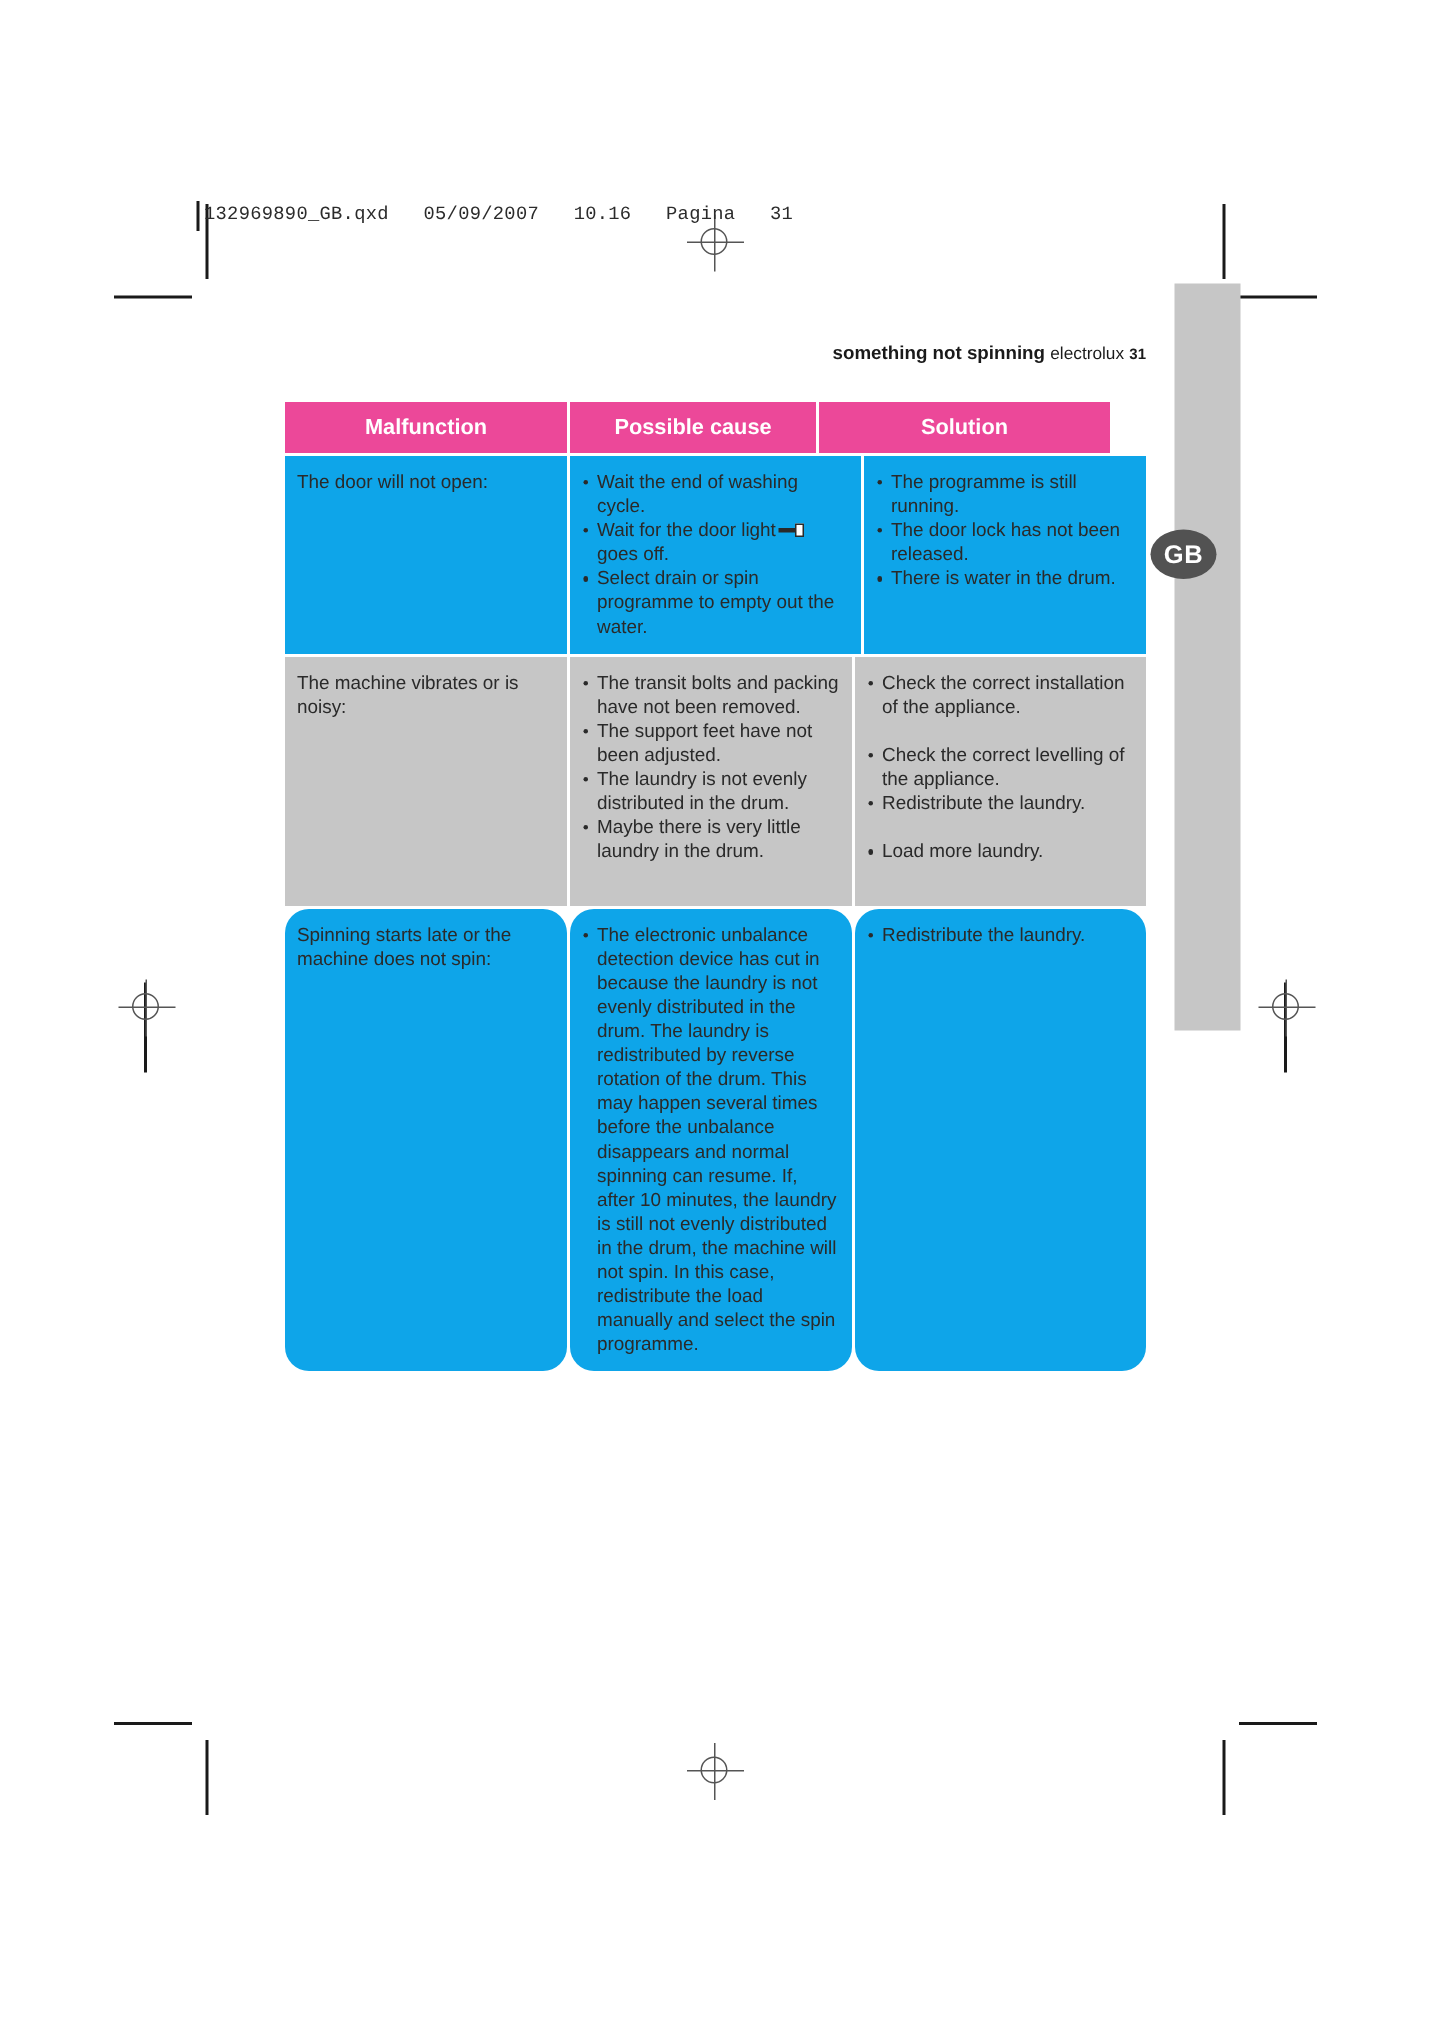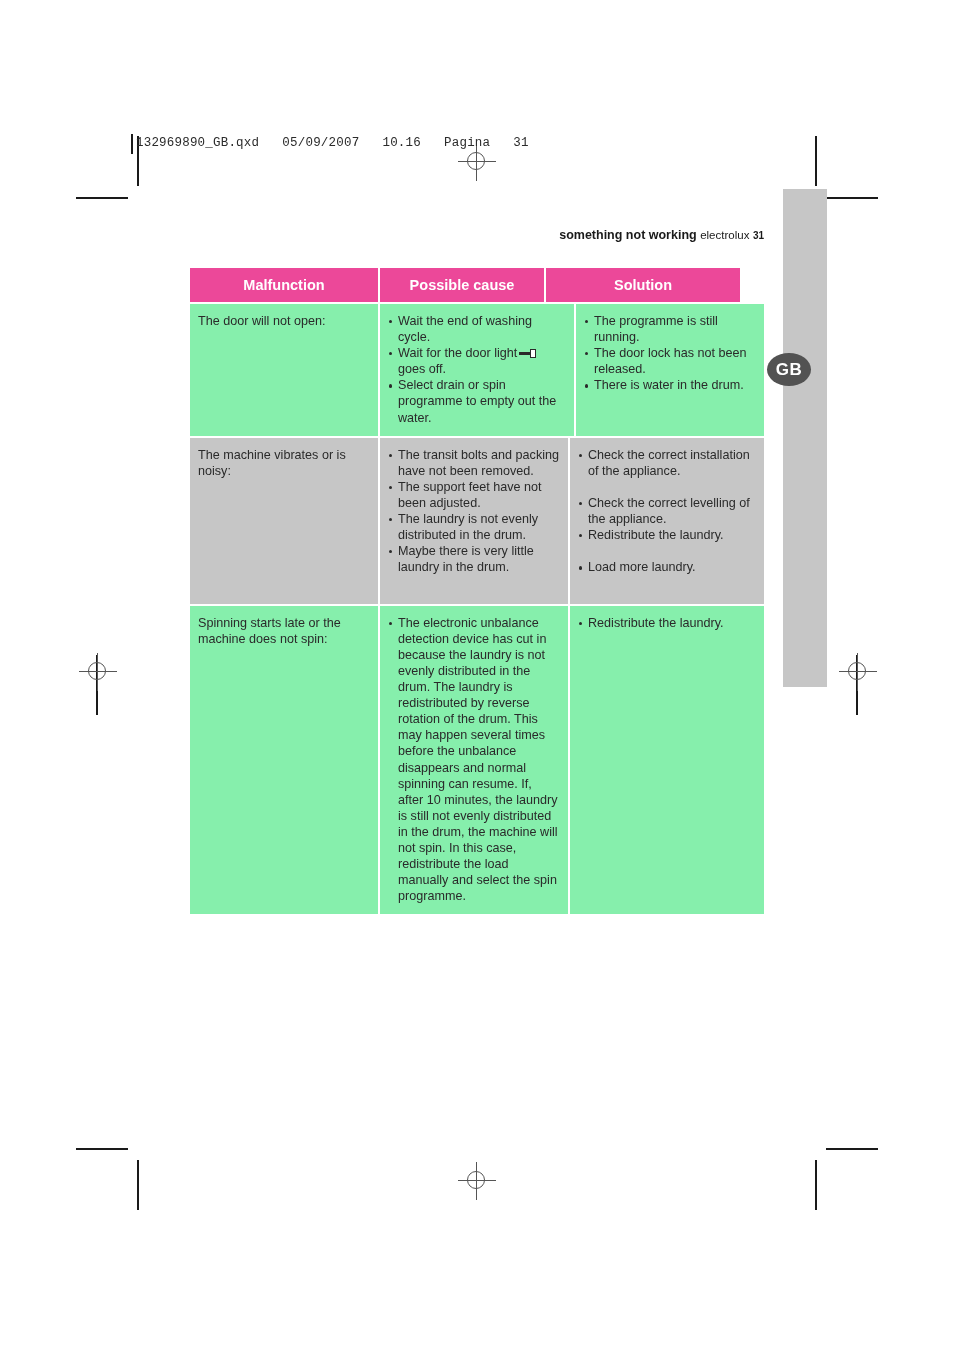--- a/index.html
+++ b/index.html
@@ -138,26 +138,26 @@
     box-sizing: border-box;
     padding: 9px 8px 10px 8px;
     font-size: 12.6px;
     line-height: 16.1px;
     color: #2a2a2a;
   }
   .t-row .td.c1 { width: 188px; }
   .t-row .td.c2 { width: 188px; margin-left: 2px; }
   .t-row .td.c3 { width: 194px; margin-left: 2px; }
 
-  .t-row.light .td { background: #86efac; }
+  .t-row.light .td { background: #0ea5e9; }
   .t-row.dark  .td { background: #c6c6c6; }
 
   .t-row.r1 .td { min-height: 130px; }
   .t-row.r2 .td { min-height: 166px; }
-  .t-row.r3 .td { min-height: 298px; }
+  .t-row.r3 .td { min-height: 298px; border-radius: 16px; }
 
   ul.bullets {
     margin: 0;
     padding: 0;
     list-style: none;
   }
   ul.bullets li {
     position: relative;
     padding-left: 10px;
     margin: 0;
@@ -244,21 +244,21 @@
   <span class="bar"></span>
   <span>132969890_GB.qxd   05/09/2007   10.16   Pagina   31</span>
 </div>
 
 <div class="side-tab"></div>
 <div class="gb-badge">
   <span>GB</span>
 </div>
 
 <div class="running-head">
-  <span class="rh-title">something not working</span>
+  <span class="rh-title">something not spinning</span>
   <span class="rh-brand">electrolux</span>
   <span class="rh-page">31</span>
 </div>
 
 <div class="table">
 
   <div class="t-head">
     <div class="th c1">Malfunction</div>
     <div class="th c2">Possible cause</div>
     <div class="th c3">Solution</div>

